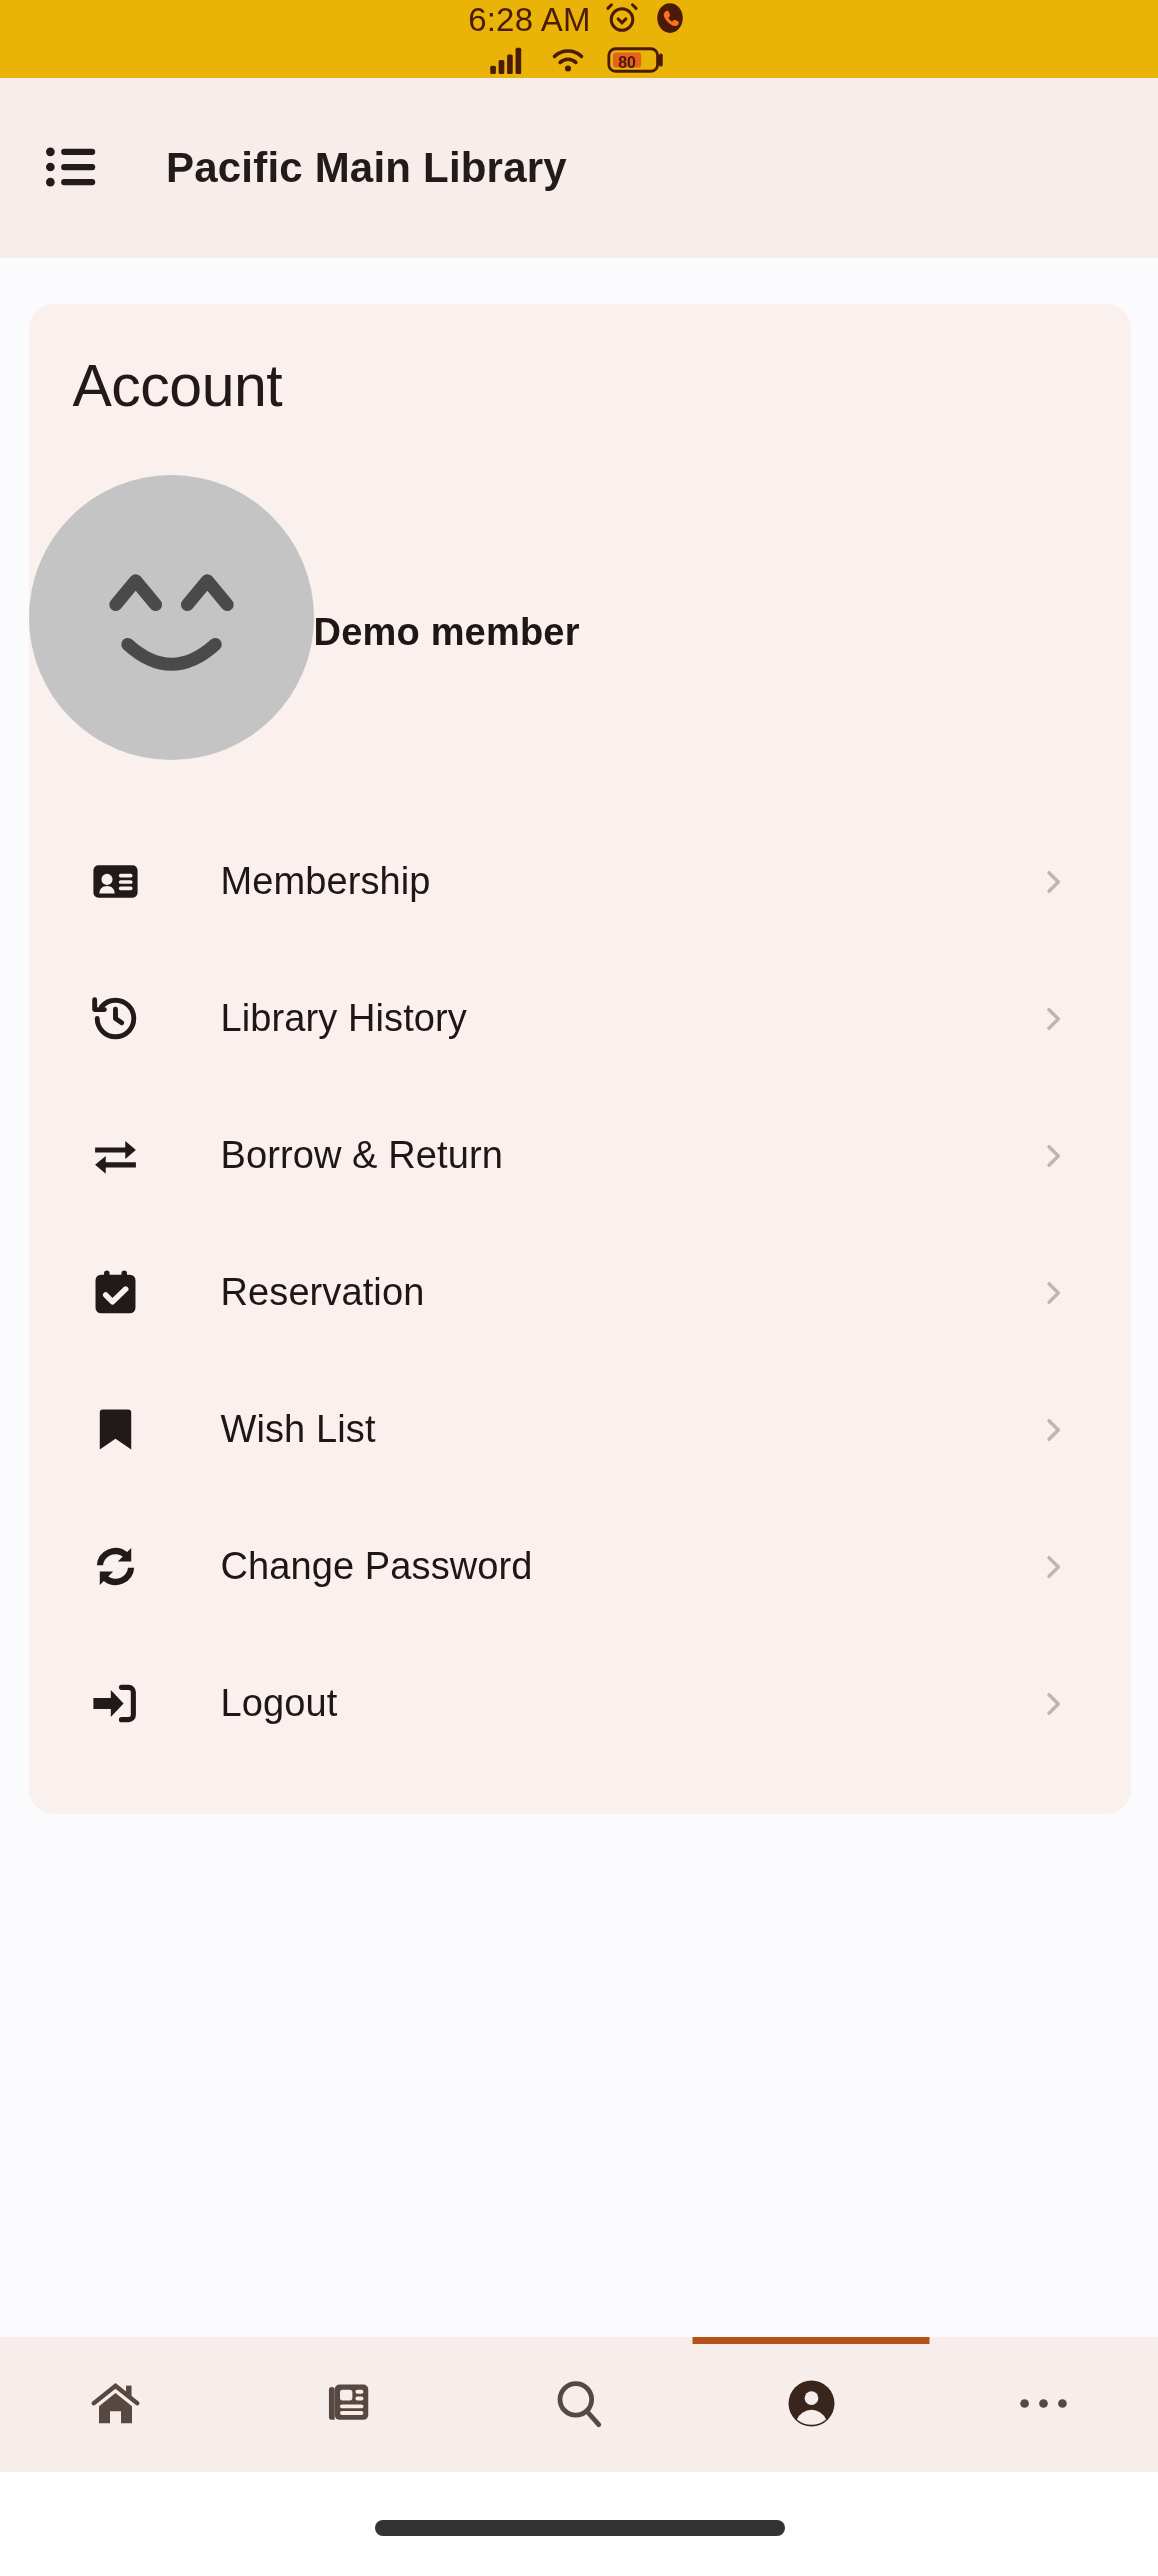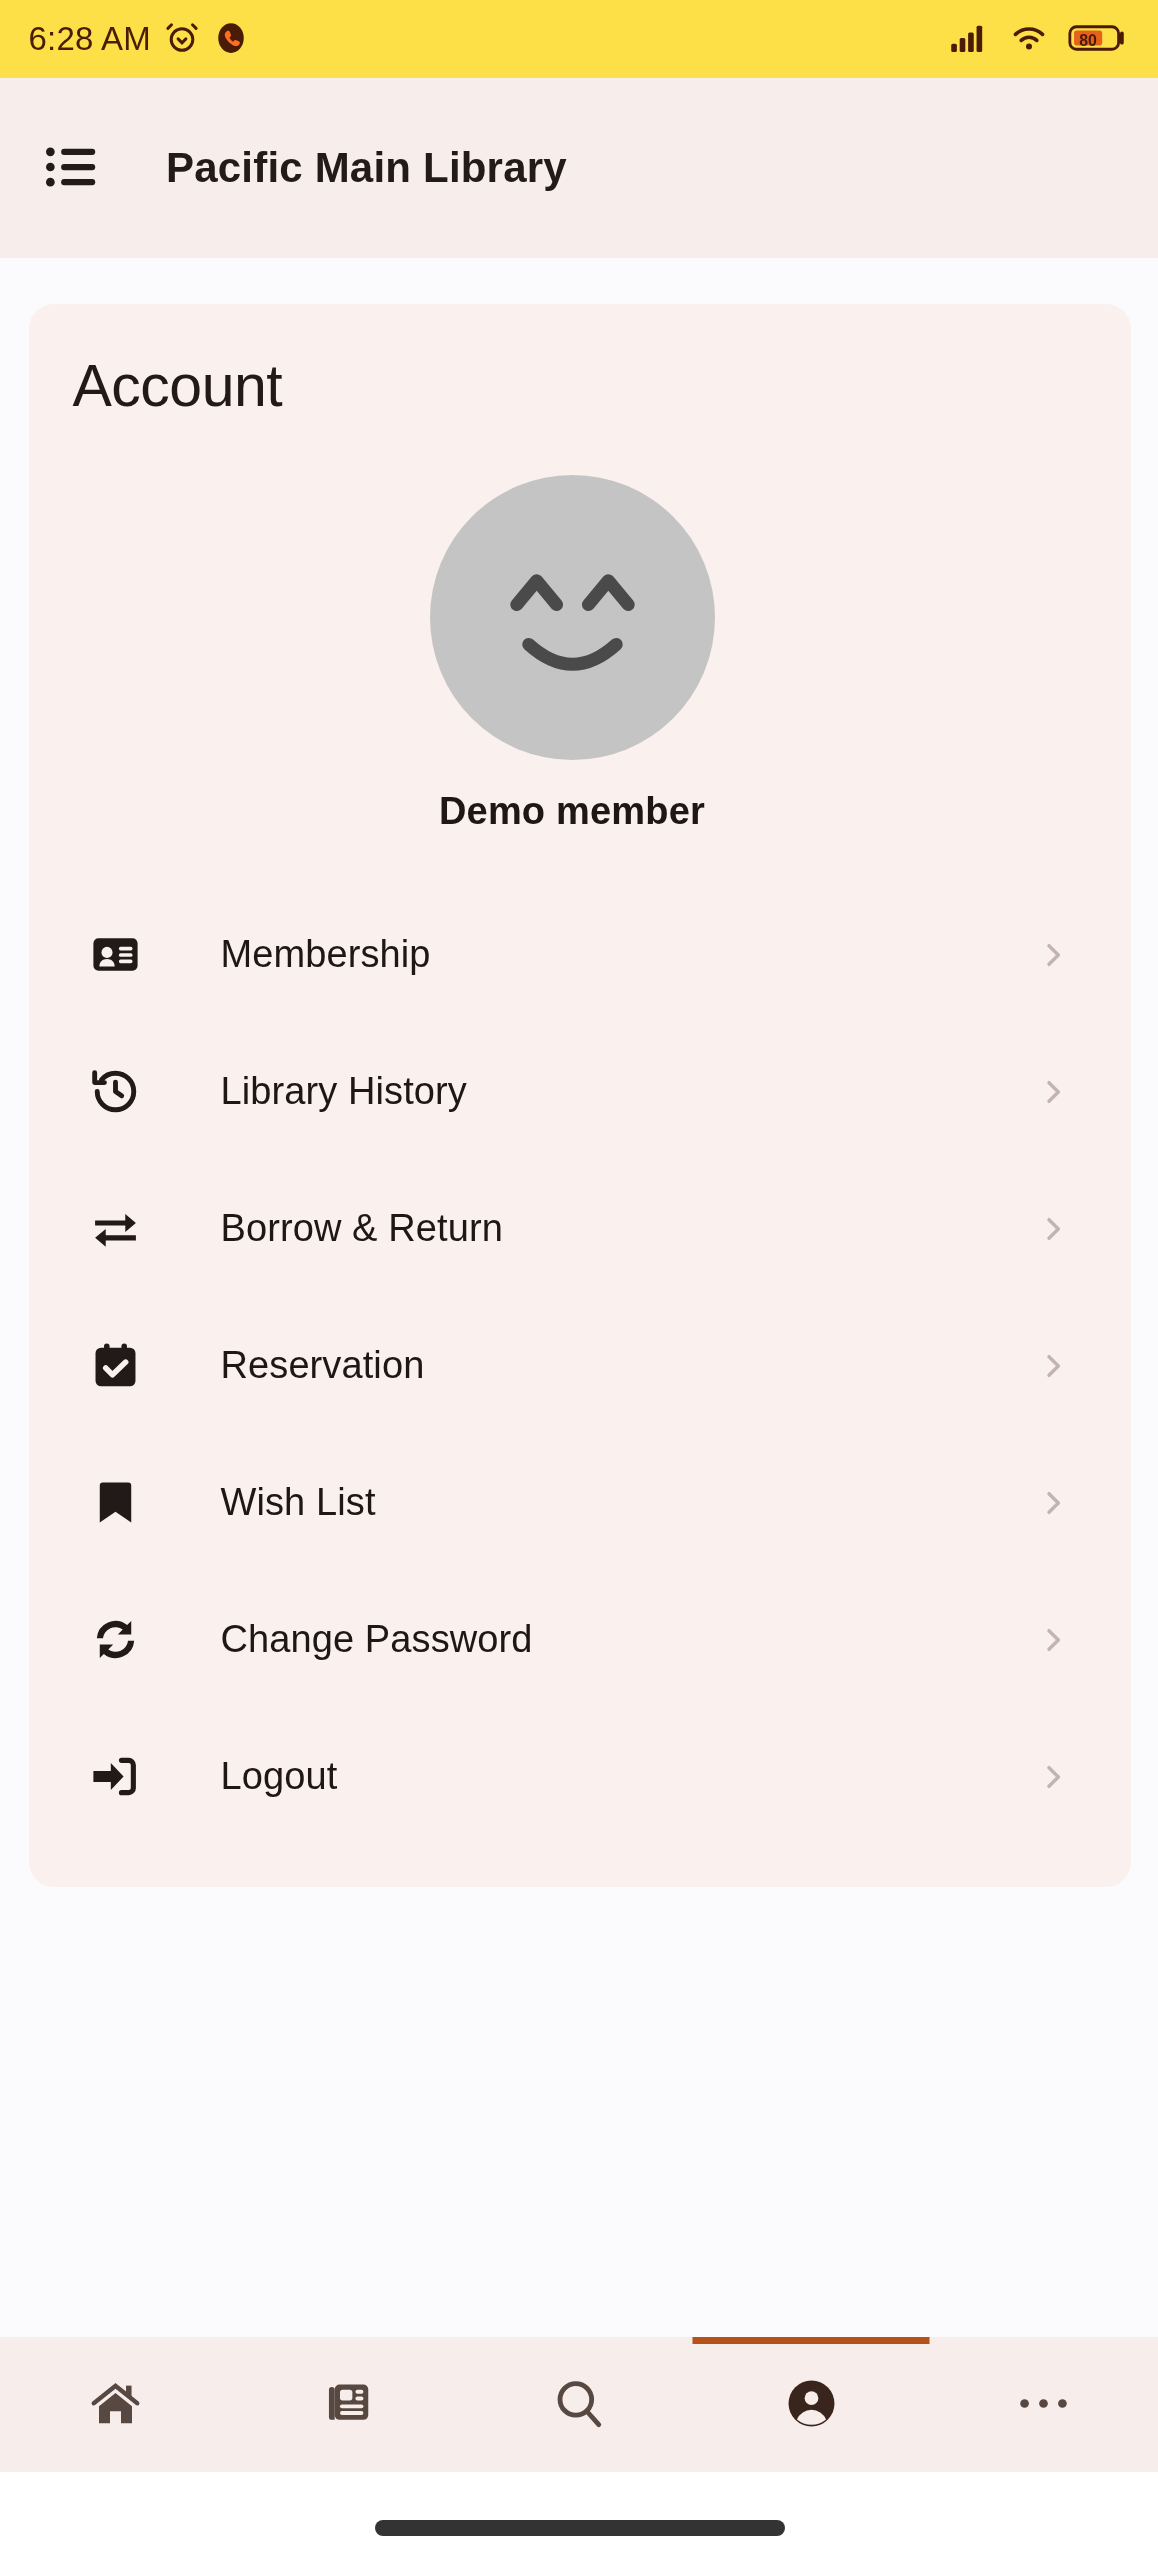--- a/index.html
+++ b/index.html
@@ -6,23 +6,24 @@
   html, body {
     width:1159px; height:2576px;
     font-family:"Liberation Sans", sans-serif;
     background:#FBFAFD;
     overflow:hidden;
   }
   .phone { position:relative; width:1159px; height:2576px; background:#FBFAFD; }
 
   
   .statusbar {
-    height:78px; background:#fde047;
+    height:78px; background:#eab308;
     display:flex; align-items:center; justify-content:space-between;
     padding:0 32px 0 28.5px;
+    flex-direction:column;
   }
   .sb-left { display:flex; align-items:center; gap:13.3px; }
   .sb-time {
     font-size:33px; color:#4A1B05; letter-spacing:0.2px;
     font-family:"Liberation Sans", sans-serif;
   }
   .sb-right { display:flex; align-items:center; gap:19px; }
   .ico { display:block; }
 
   
@@ -41,21 +42,21 @@
   .card {
     background:#FAF0EE; border-radius:25px;
     padding:53px 15px 42px 0; width:1102px;
   }
   .card-title {
     font-size:59px; font-weight:300; color:#211A18;
     padding:0 44px; line-height:1; letter-spacing:-0.5px;
   }
 
   
-  .avatar-wrap { display:flex; flex-direction:column; align-items:center; margin-top:59px; }
+  .avatar-wrap { display:flex; flex-direction:row; align-items:center; margin-top:59px; }
   .avatar {
     width:285px; height:285px; border-radius:50%;
     background:#C4C4C4; display:flex; align-items:center; justify-content:center;
   }
   .member-name {
     margin-top:30px; font-size:38px; font-weight:bold;
     color:#1E1715; letter-spacing:0.2px;
   }
 
   

